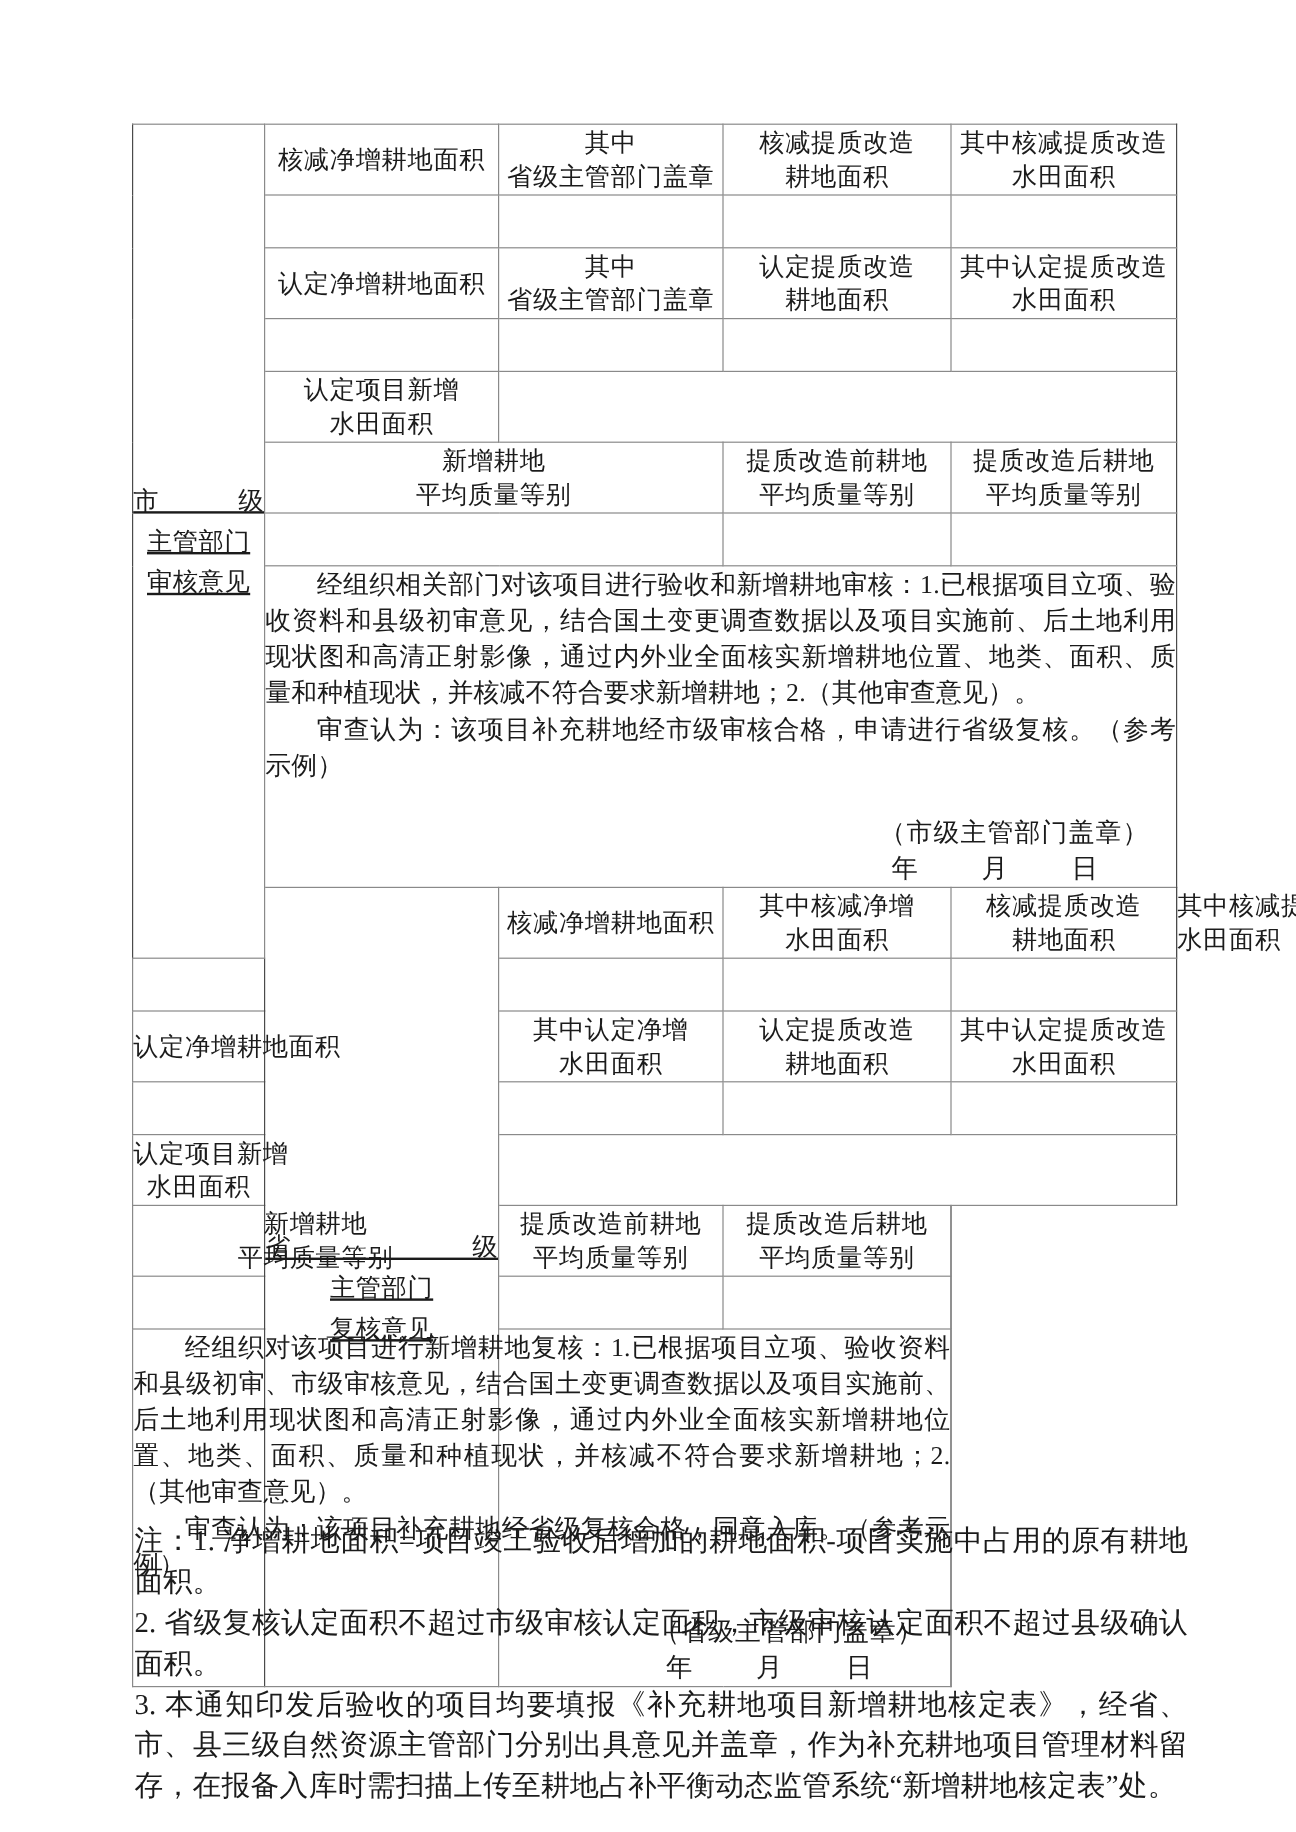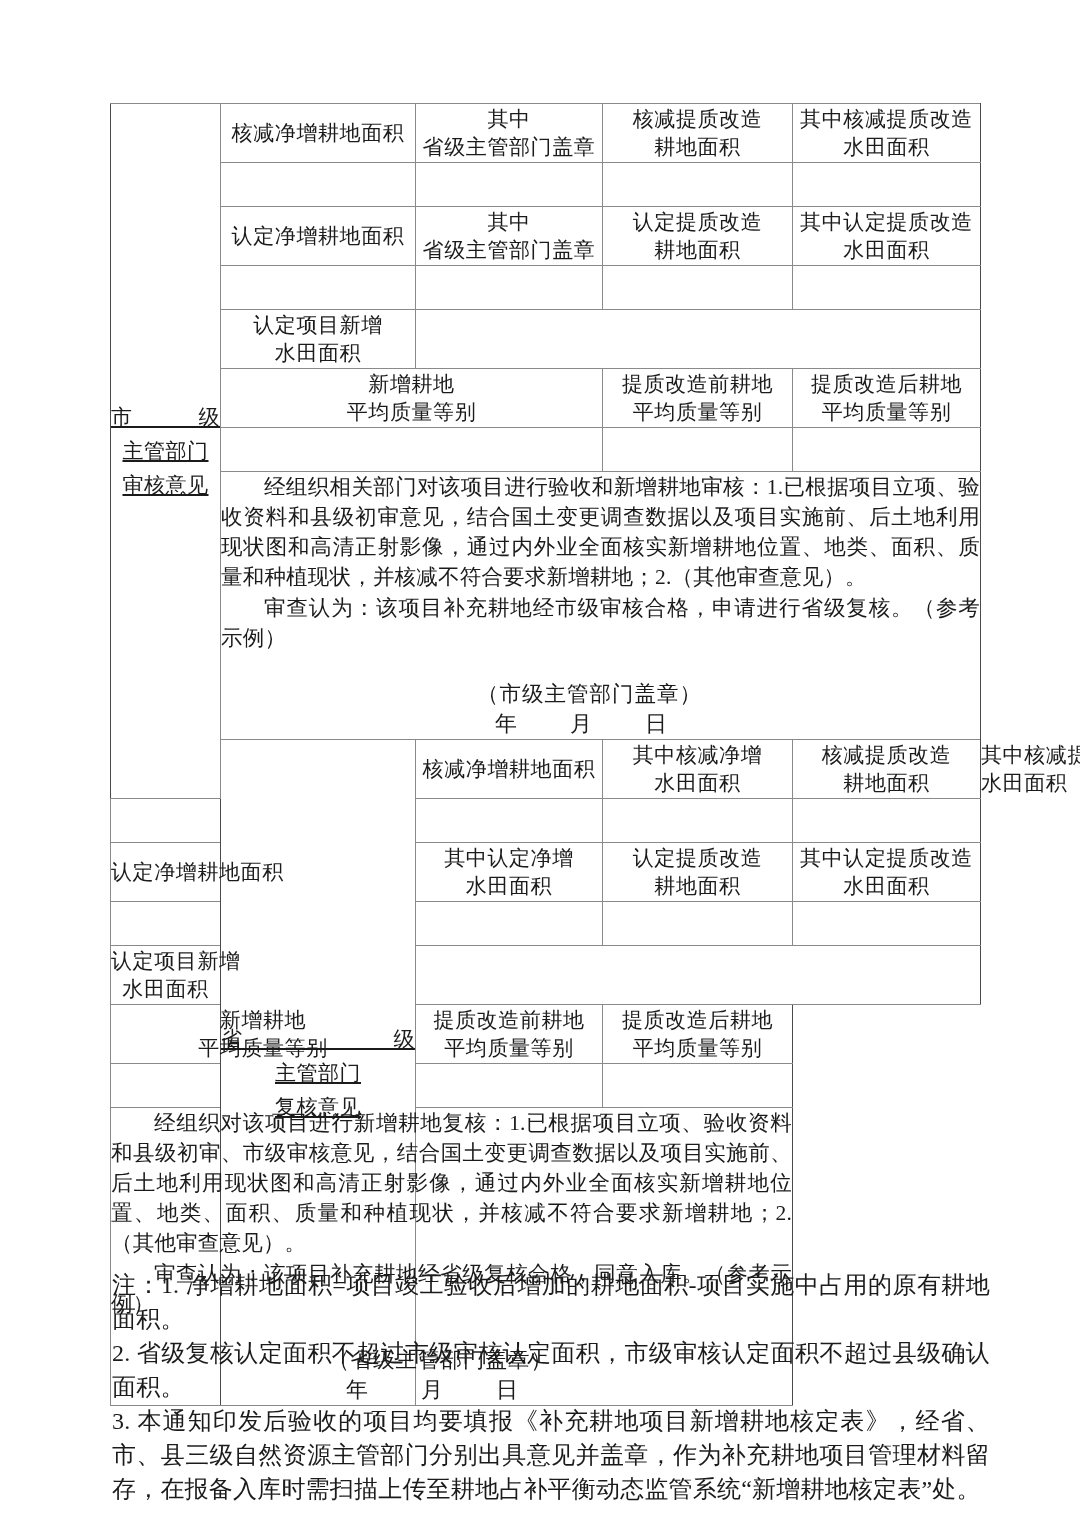--- a/index.html
+++ b/index.html
@@ -92,21 +92,21 @@
   }
   .opinion p {
     margin: 0;
     text-indent: 2em;
     text-align: justify;
   }
   .opinion p.p2 { margin-top: 1px; }
 
   .sign {
     margin-top: 26px;
-    text-align: center;
+    text-align: right;
     padding-right: 22px;
     font-family: Liberation Serif, serif;
   }
   .sign .stamp {
     display: block;
     font-size: 21.5px;
     letter-spacing: 1px;
     line-height: 30px;
   }
   .sign .ymd {

